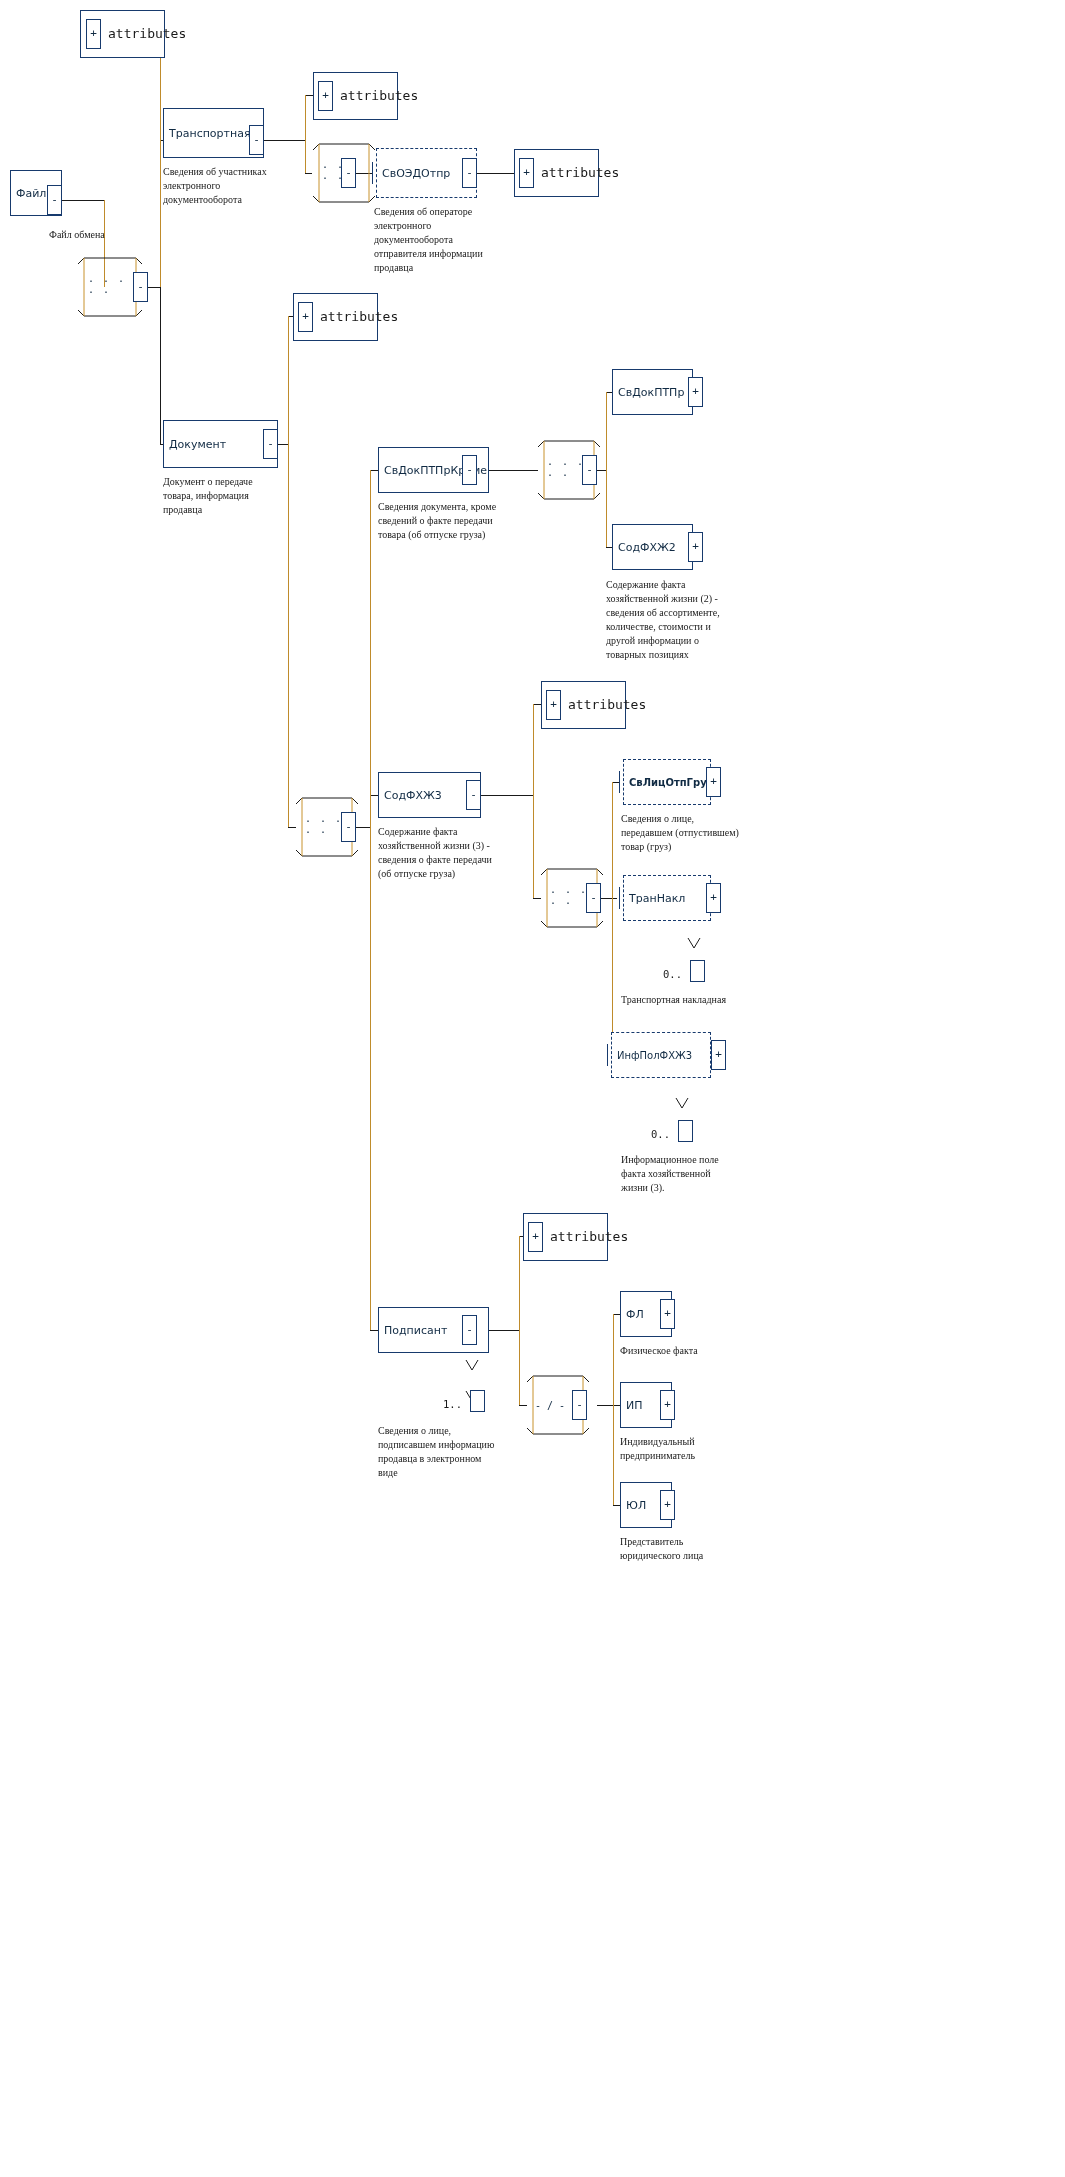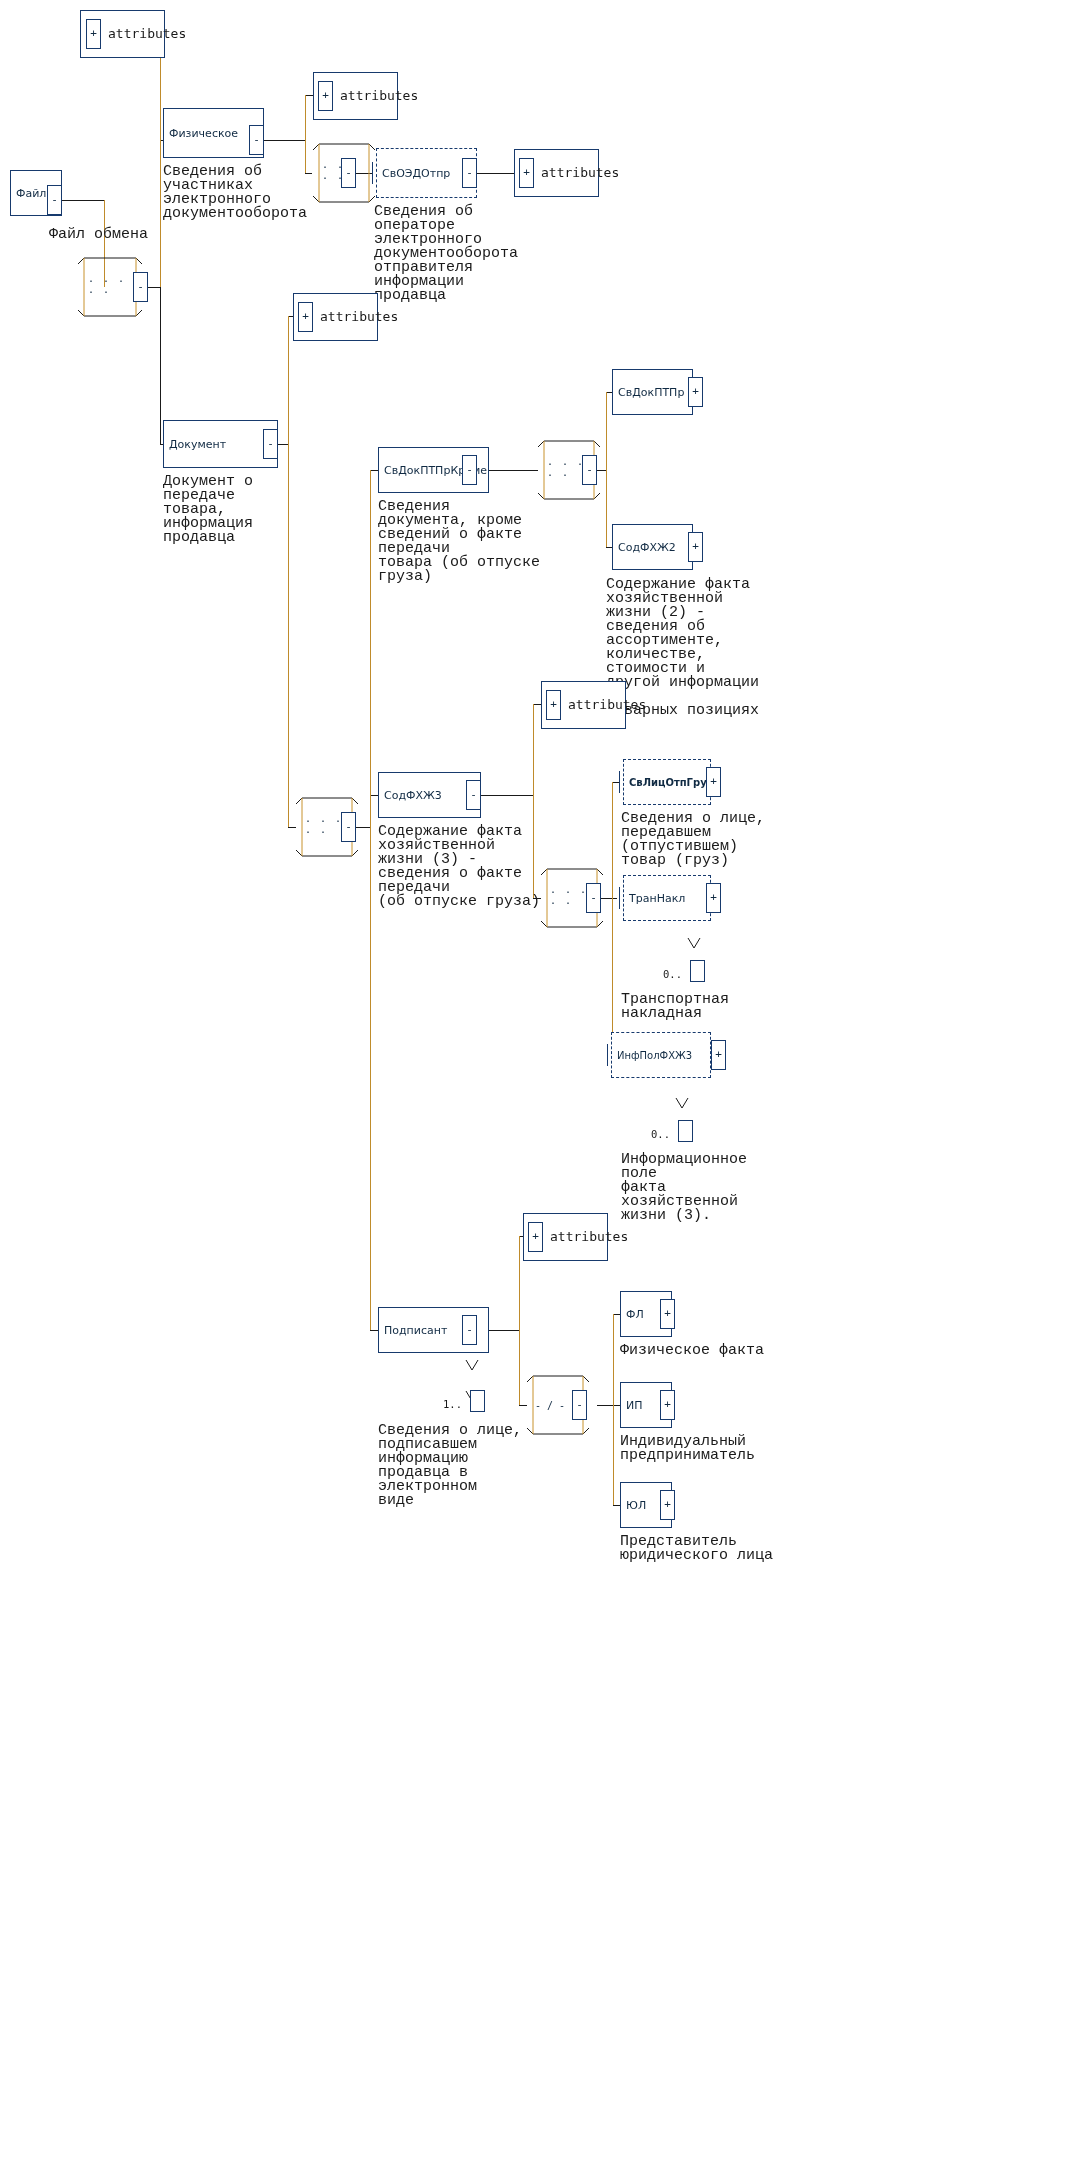--- a/index.html
+++ b/index.html
@@ -29,22 +29,22 @@
     position:absolute;width:15px;height:30px;border:1px solid #173a6d;
     background:#fff;box-sizing:border-box;
     font-size:11px;line-height:28px;text-align:center;color:#102a43;
     font-family:"DejaVu Sans Mono", monospace;
   }
   
   .ltick{position:absolute;width:0;height:22px;border-left:1px solid #173a6d;}
 
   
   .cap{
-    position:absolute;font-size:15px;line-height:14px;color:#1a1a1a;
-    font-family:Liberation Mono, monospace;white-space:pre-line;
+    position:absolute;font-size:10px;line-height:14px;color:#1a1a1a;
+    font-family:Liberation Serif, serif;white-space:pre-line;
   }
   .cap.mono{font-family:"DejaVu Sans Mono", monospace;font-size:13px;line-height:13.5px;}
 
   
   .seq{position:absolute;}
   .seq .dots{
     position:absolute;left:8px;top:50%;transform:translateY(-50%);
     font-size:12px;letter-spacing:2.5px;color:#102a43;
     font-family:"DejaVu Sans Mono", monospace;
   }
@@ -201,21 +201,21 @@
   <div class="handle" style="left:86px;top:19px;height:30px;">+</div>
   <div class="cap mono" style="left:108px;top:27px;">attributes</div>
 
   <div class="seq" style="left:84px;top:258px;width:52px;height:58px;">
     <span class="dots" style="font-size:10px;letter-spacing:1.5px;left:4px;">· · · · ·</span>
   </div>
   <div class="handle" style="left:133px;top:272px;">-</div>
 
   <div class="node" style="left:163px;top:108px;width:101px;height:50px;">
     <div class="nbox"></div>
-    <span class="nlabel">Физическое</span>
+    <span class="nlabel">Транспортная</span>
   </div>
   <div class="handle" style="left:249px;top:125px;">-</div>
   <div class="cap" style="left:163px;top:165px;width:150px;">Сведения об участниках
 электронного
 документооборота</div>
 
   <div class="node" style="left:313px;top:72px;width:85px;height:48px;">
     <div class="nbox"></div>
   </div>
   <div class="handle" style="left:318px;top:81px;">+</div>

